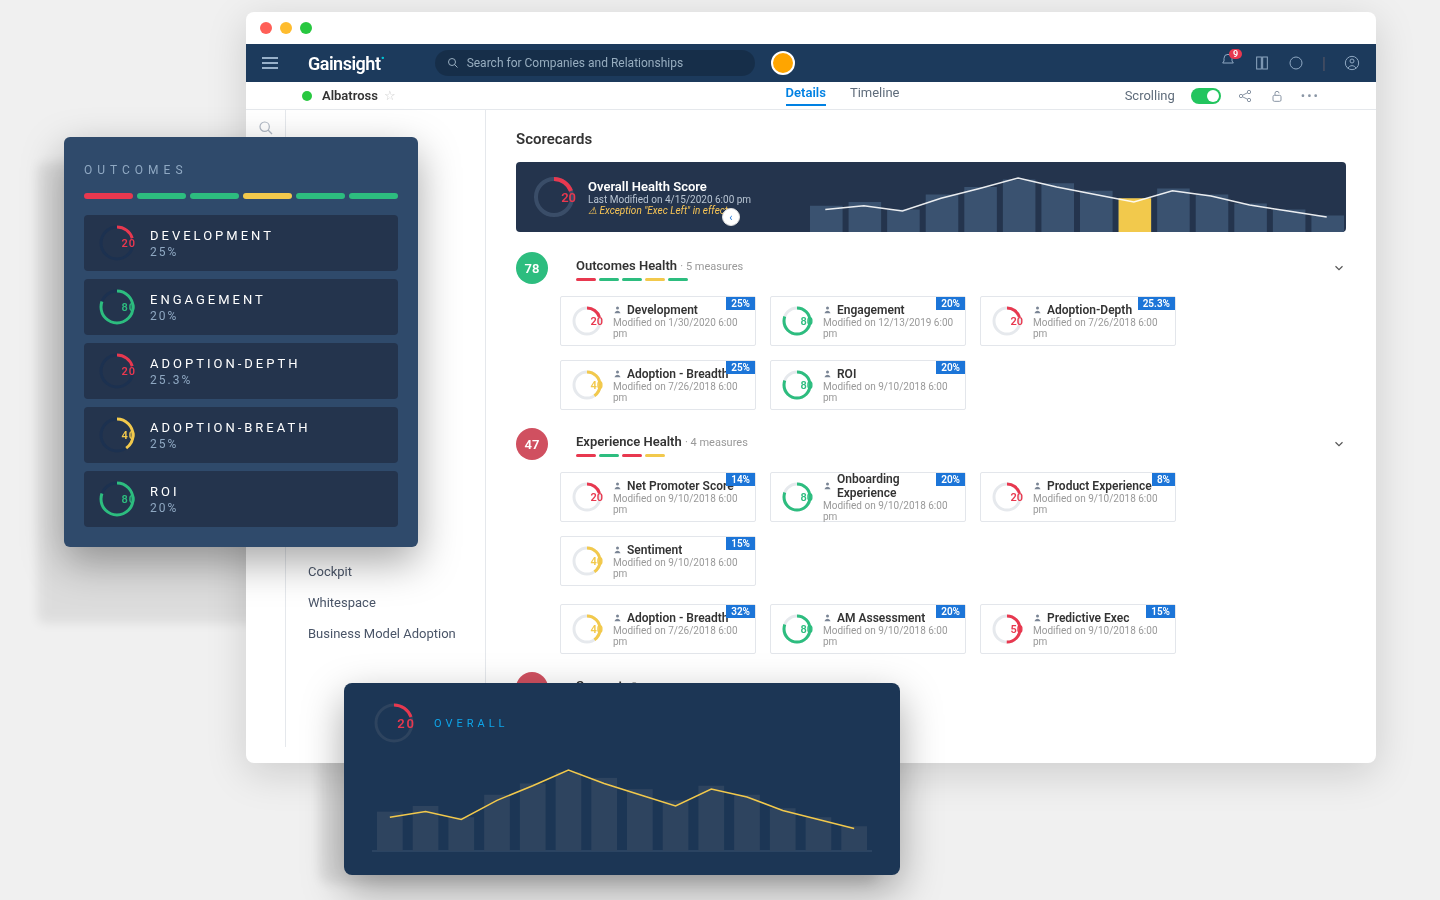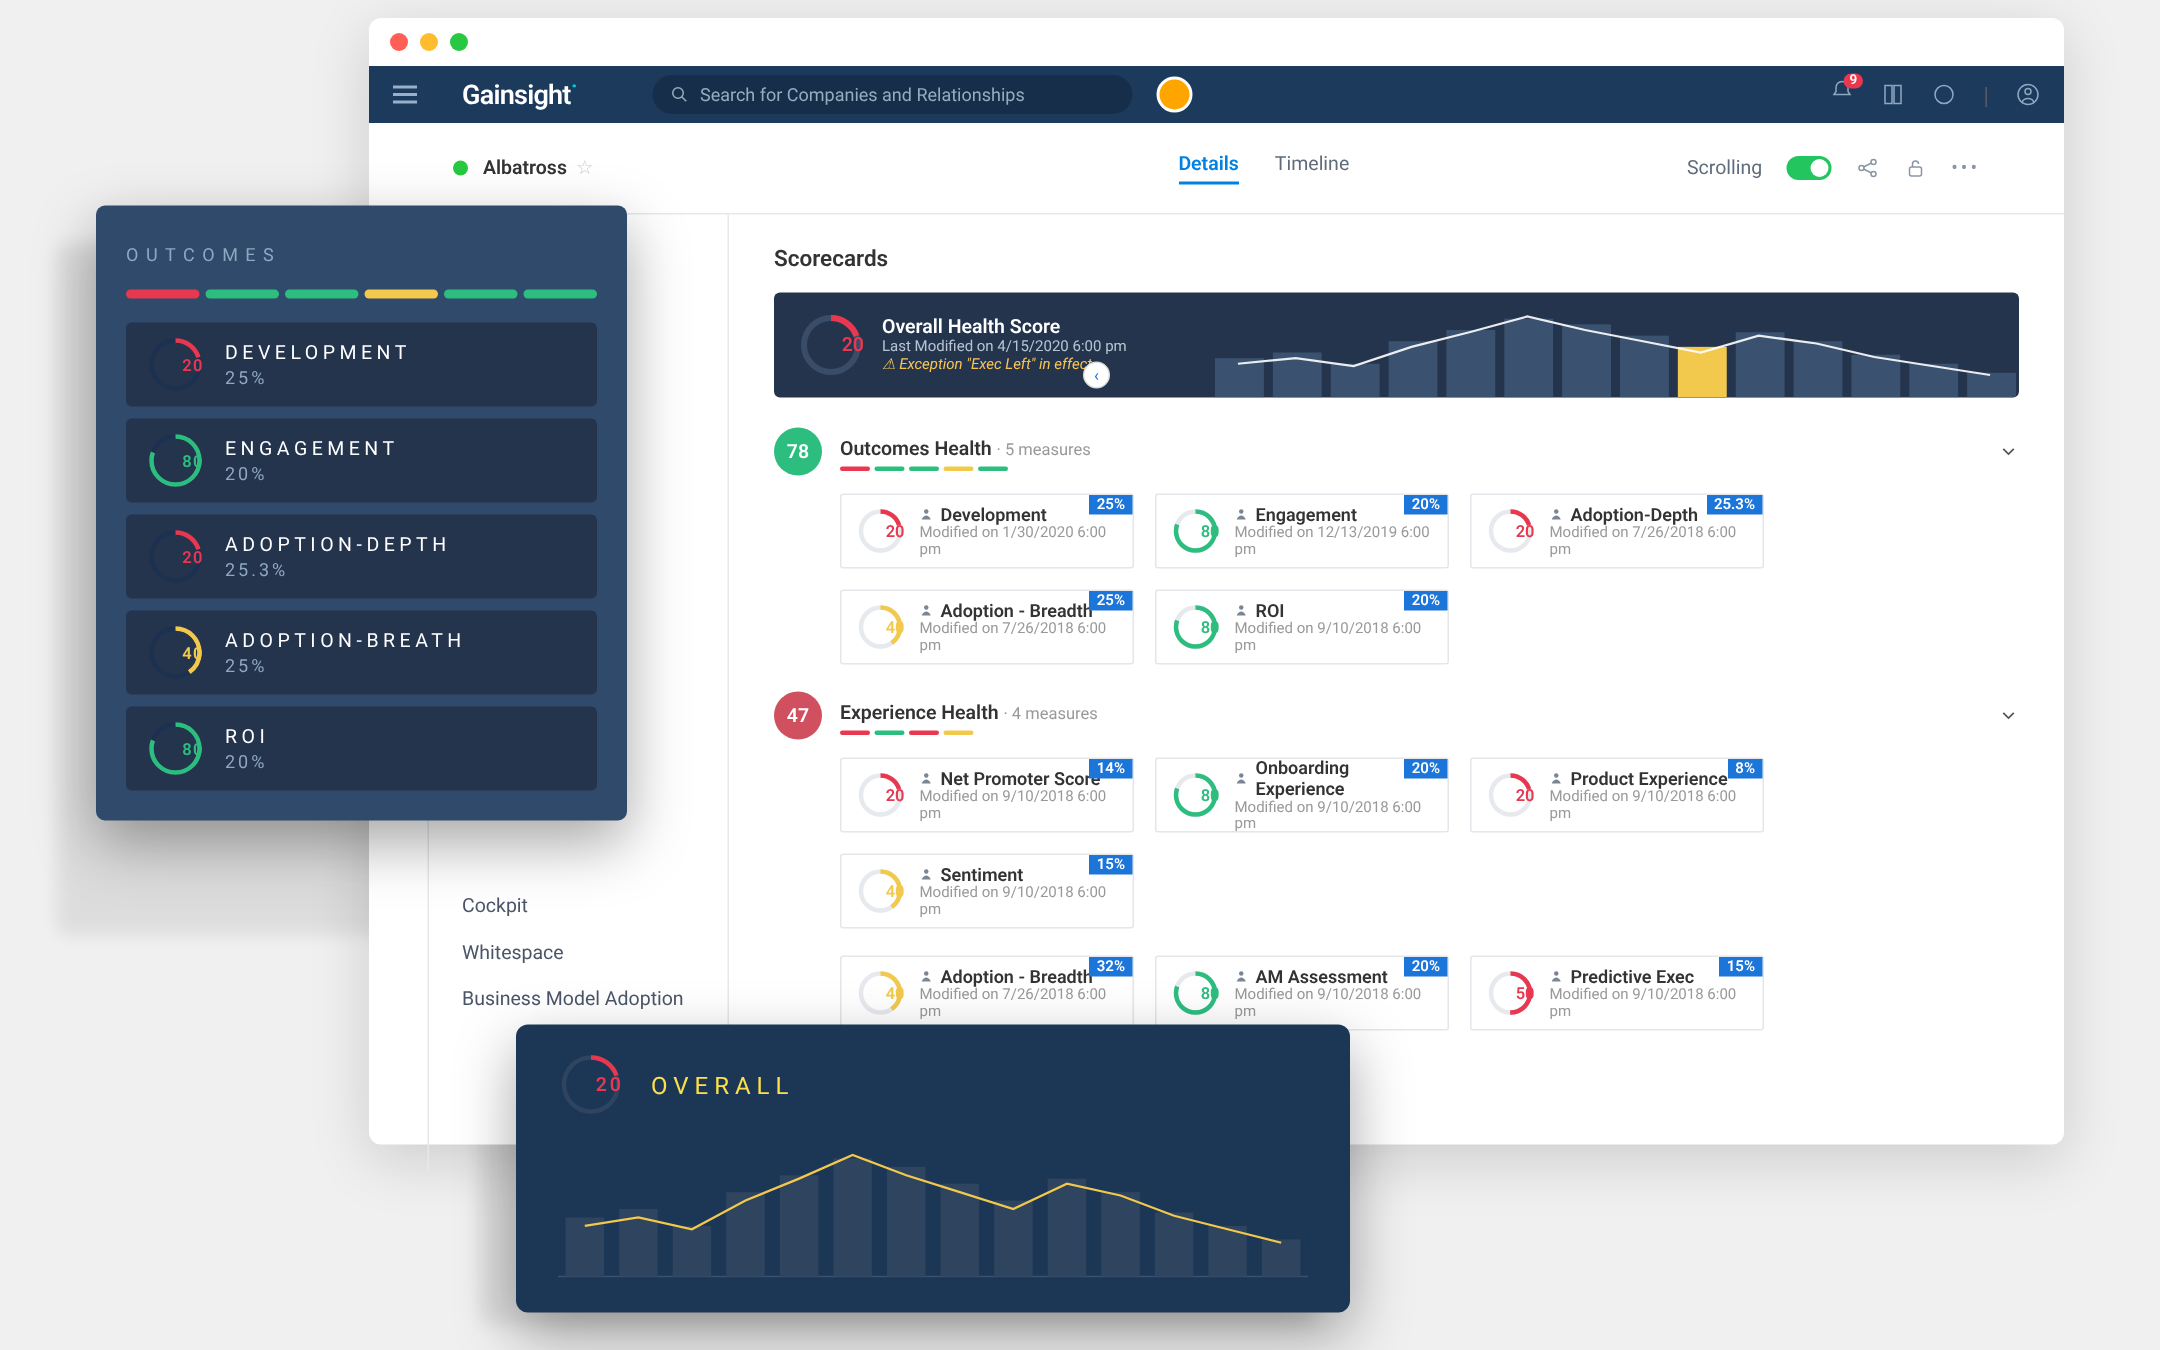--- a/index.html
+++ b/index.html
@@ -12,21 +12,21 @@
   .menu-icon{width:16px;display:flex;flex-direction:column;gap:3px;margin-right:30px;cursor:pointer}
   .menu-icon span{height:2px;background:#98b0c9}
   .logo{font-size:18px;font-weight:600;letter-spacing:-.5px}
   .logo .dot-accent{color:#00c4d6}
   .search{margin-left:50px;background:rgba(0,0,0,.2);height:26px;width:320px;border-radius:13px;display:flex;align-items:center;padding:0 12px;color:#97adbf;font-size:12px}
   .search svg{width:12px;height:12px;margin-right:8px}
   .avatar{width:24px;height:24px;border-radius:50%;background:#ffa500;margin-left:16px;border:2px solid #fff}
   .top-icons{margin-left:auto;display:flex;gap:18px;align-items:center;color:#8fa8c2}
   .top-icons svg{width:16px;height:16px}
   .badge{position:absolute;top:-4px;right:-6px;background:#e8384f;color:#fff;font-size:9px;border-radius:8px;padding:0 4px;font-weight:600}
-  .subbar{height:61px;border-bottom:1px solid #e5e8ec;display:flex;align-items:center;padding:0 56px 0 56px;font-size:13px;color:#5f6c7b}
+  .subbar{height:28px;border-bottom:1px solid #e5e8ec;display:flex;align-items:center;padding:0 56px 0 56px;font-size:13px;color:#5f6c7b}
   .status-dot{width:10px;height:10px;background:#28c840;border-radius:50%;margin-right:10px}
   .star{color:#ccc;margin-left:6px}
   .tabs{display:flex;gap:24px;margin-left:390px}
   .tab{font-size:13px;padding-bottom:4px;cursor:pointer}
   .tab.active{color:#0081e3;border-bottom:2px solid #0081e3;font-weight:600}
   .subbar-right{margin-left:auto;display:flex;align-items:center;gap:16px}
   .toggle{width:30px;height:16px;background:#22c55e;border-radius:8px;position:relative}
   .toggle:after{content:'';position:absolute;right:2px;top:2px;width:12px;height:12px;background:#fff;border-radius:50%}
   .body{display:flex;height:calc(100% - 114px)}
   .iconrail{width:40px;border-right:1px solid #e5e8ec;display:flex;flex-direction:column;align-items:center;padding-top:10px;gap:20px;color:#b0b8c4}
@@ -39,21 +39,21 @@
   .ring{flex:none;display:flex;align-items:center;justify-content:flex-end}
   .ring-svg{transform:rotate(-90deg)}
   .ring-lbl{position:absolute;font-size:13px;font-weight:600}
   .banner .ring{position:relative;width:44px;height:44px;margin-right:12px}
   .banner-text .ttl{font-size:13px;font-weight:600}
   .banner-text .sub{font-size:10px;color:#b8c4d2}
   .banner-text .warn{font-size:10px;color:#f8c555;font-style:italic}
   .banner-text .warn:before{content:'⚠ ';}
   .banner-chart{position:absolute;right:0;bottom:0;width:540px;height:70px}
   .group{margin-bottom:18px}
-  .group-head{display:flex;align-items:center;gap:12px}
+  .group-head{display:flex;align-items:center;gap:28px}
   .group-badge{width:32px;height:32px;border-radius:50%;color:#fff;font-size:13px;font-weight:600;display:flex;align-items:center;justify-content:center;flex:none}
   .grn{background:#2dbd7f}.red{background:#d05060}
   .group-title{font-size:13px;font-weight:600;color:#333}
   .group-meas{color:#999;font-size:11px;font-weight:400}
   .segs{display:flex;gap:3px;margin-top:4px}
   .seg{width:20px;height:3px;border-radius:2px}
   .chev{margin-left:auto;color:#555;cursor:pointer}
   .cards{display:flex;gap:14px;flex-wrap:wrap;margin-top:12px;margin-left:44px}
   .card{width:196px;height:50px;border:1px solid #e3e6eb;border-radius:2px;display:flex;align-items:center;padding:0 10px;position:relative;cursor:pointer}
   .card .ring{position:relative;width:32px;height:32px;margin-right:10px}
@@ -74,21 +74,21 @@
   .ov-row{background:#24344d;border-radius:4px;height:56px;display:flex;align-items:center;padding:0 14px;margin-top:8px}
   .ov-row .ring{position:relative;width:38px;height:38px;margin-right:14px}
   .ov-row .ring-lbl{font-size:11px;letter-spacing:1px}
   .ov-row .txt .t{font-size:13px;letter-spacing:3px;font-weight:400}
   .ov-row .txt .p{font-size:12px;letter-spacing:2px;color:#8fa8c2;margin-top:2px}
 
   
   .ov-score{position:absolute;left:344px;top:683px;width:556px;height:192px;background:#1c3655;border-radius:8px;padding:18px 28px;color:#fff;box-shadow:0 15px 40px rgba(0,0,0,.35)}
   .ov-score .head{display:flex;align-items:center;gap:18px}
   .ov-score .ring{position:relative;width:44px;height:44px}
-  .ov-score .kicker{font-size:16px;letter-spacing:4px;color:#fde047}
+  .ov-score .kicker{font-size:11px;letter-spacing:4px;color:#0ea5e9}
   .ov-score .big{font-size:23px;letter-spacing:6px;font-weight:300}
   .ov-score svg.chart{width:100%;height:110px;margin-top:6px}
 
   .shadow1{position:absolute;left:38px;top:163px;width:354px;height:460px;background:#000;opacity:.08;border-radius:6px;filter:blur(6px)}
   .shadow2{position:absolute;left:320px;top:703px;width:556px;height:180px;background:#000;opacity:.08;border-radius:8px;filter:blur(6px)}
 </style>
 </head>
 <body>
 
 <div class="shadow1"></div>

